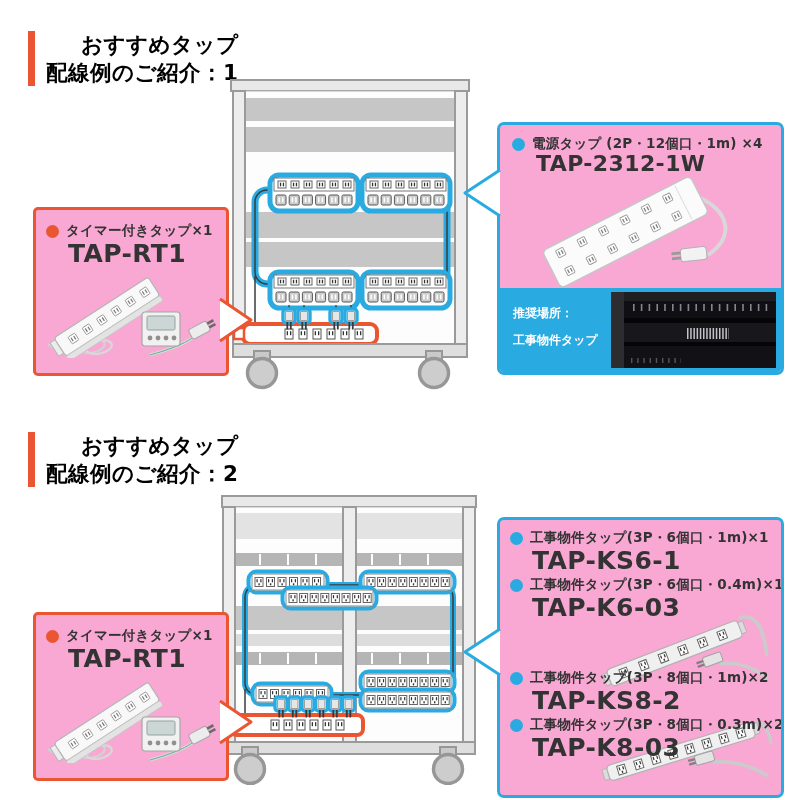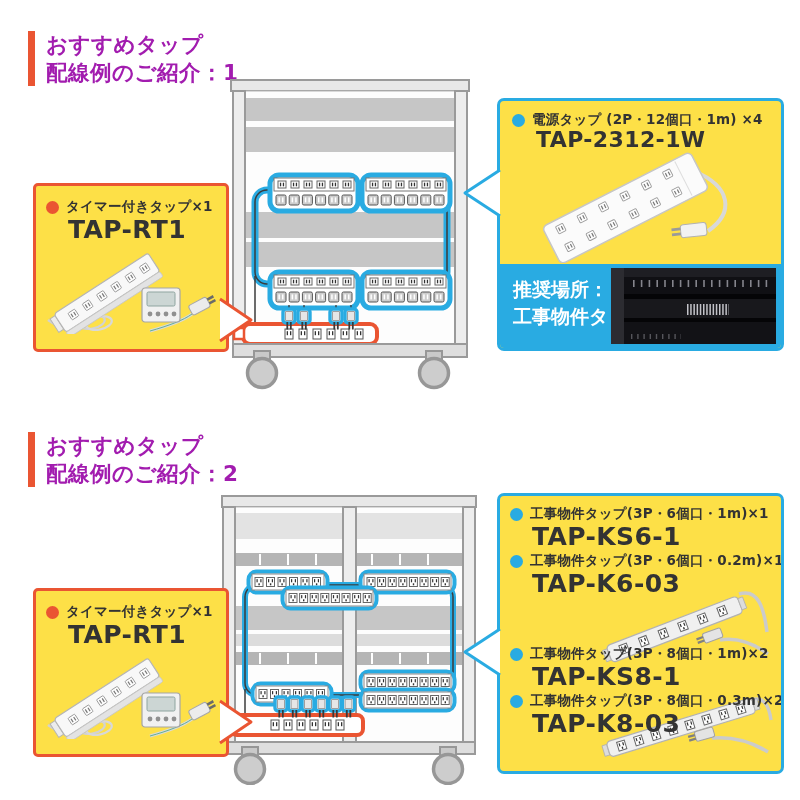--- a/index.html
+++ b/index.html
@@ -1,37 +1,37 @@
 <!DOCTYPE html>
 <html><head>
 <meta charset="utf-8">
 <style>
   html,body{margin:0;padding:0;background:#fff;}
   .page{position:relative;width:800px;height:800px;background:#fff;overflow:hidden;
         font-family:"DejaVu Sans","Liberation Sans",sans-serif;color:#333;}
   .title{position:absolute;border-left:7px solid #EA5532;padding-left:11px;
-         font-weight:bold;font-size:21.5px;line-height:27.5px;color:#a21caf;letter-spacing:.5px;}
+         font-weight:bold;font-size:21.5px;line-height:27.5px;color:#000000;letter-spacing:.5px;text-align:right;}
   .title div{white-space:nowrap;}
-  .callout{position:absolute;background:#fde047;}
+  .callout{position:absolute;background:#f9a8d4;margin-top:24px;}
   .obox{border:3px solid #EA5532;border-radius:5px;width:190px;height:163px;}
   .obox1{left:33px;top:183px;}
   .obox2{left:33px;top:588px;}
   .bbox{border:3px solid #29ABE2;border-radius:7px;overflow:hidden;}
   .bbox1{left:497px;top:98px;width:281px;height:247px;}
   .bbox2{left:497px;top:493px;width:281px;height:275px;text-align:right;}
   .prow{position:absolute;display:flex;align-items:center;gap:7px;}
   .bullet{width:13px;height:13px;border-radius:50%;flex:0 0 auto;}
   .b-blue{background:#29ABE2;}
   .b-orange{background:#EA5532;}
   .plabel{font-size:13.5px;font-weight:bold;white-space:nowrap;letter-spacing:.2px;}
   .pmodel{position:absolute;font-size:25px;font-weight:bold;letter-spacing:.4px;white-space:nowrap;}
   .pmodel.big{font-size:22px;}
   .band{position:absolute;left:0;right:0;bottom:0;height:84px;background:#29ABE2;}
   .bandtext{position:absolute;left:13px;top:12px;color:#fff;font-weight:bold;
-            font-size:19px;line-height:27px;white-space:nowrap;}
+            font-size:12px;line-height:27px;white-space:nowrap;}
   .abs{position:absolute;}
   .tail{position:absolute;}
 </style>
 </head>
 <body>
 
 <svg width="0" height="0" style="position:absolute" aria-hidden="true">
 <defs>
   <g id="outlet">
         <rect width="8" height="7" fill="#fff" stroke="#666" stroke-width="1"></rect>
@@ -387,29 +387,29 @@
       </svg>
 
       <div class="prow" style="left:10px;top:9px">
         <span class="bullet b-blue"></span>
         <span class="plabel">工事物件タップ(3P・6個口・1m)×1</span>
       </div>
       <div class="pmodel" style="left:32px;top:26px">TAP-KS6-1</div>
 
       <div class="prow" style="left:10px;top:56px">
         <span class="bullet b-blue"></span>
-        <span class="plabel">工事物件タップ(3P・6個口・0.2m)×1</span>
+        <span class="plabel">工事物件タップ(3P・6個口・0.4m)×1</span>
       </div>
       <div class="pmodel" style="left:32px;top:73px">TAP-K6-03</div>
 
       <div class="prow" style="left:10px;top:149px">
         <span class="bullet b-blue"></span>
         <span class="plabel">工事物件タップ(3P・8個口・1m)×2</span>
       </div>
-      <div class="pmodel" style="left:32px;top:166px">TAP-KS8-1</div>
+      <div class="pmodel" style="left:32px;top:166px">TAP-KS8-2</div>
 
       <div class="prow" style="left:10px;top:196px">
         <span class="bullet b-blue"></span>
         <span class="plabel">工事物件タップ(3P・8個口・0.3m)×2</span>
       </div>
       <div class="pmodel" style="left:32px;top:213px">TAP-K8-03</div>
     </div>
     <svg class="tail" style="left:460px;top:627px" width="42" height="50" viewBox="0 0 42 50">
       <path d="M40,2 L5,25 L40,48" fill="#fff" stroke="#29ABE2" stroke-width="3" stroke-linejoin="round"></path>
     </svg>

